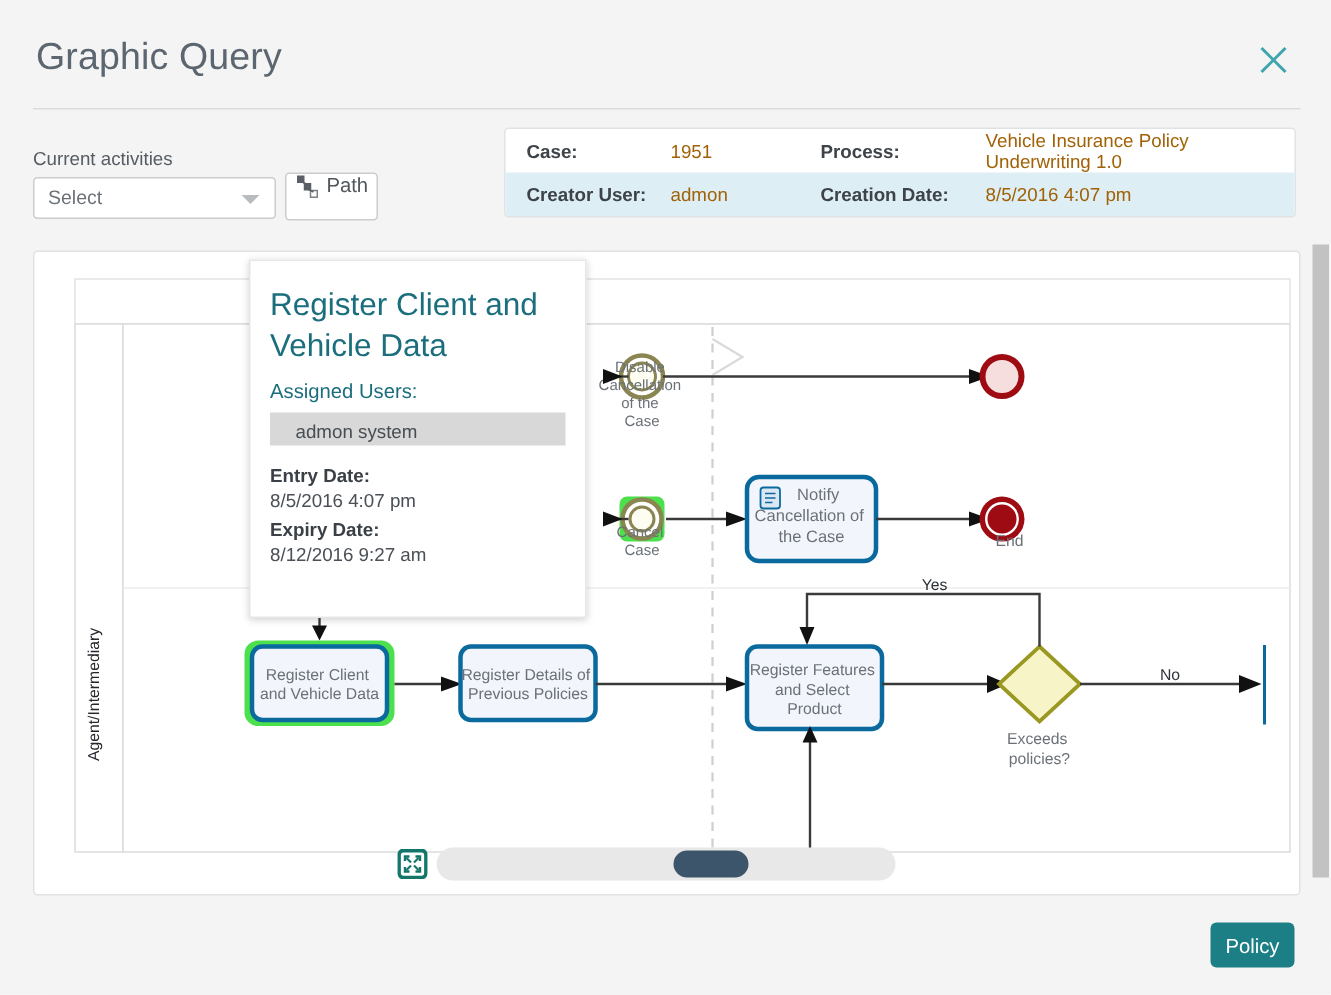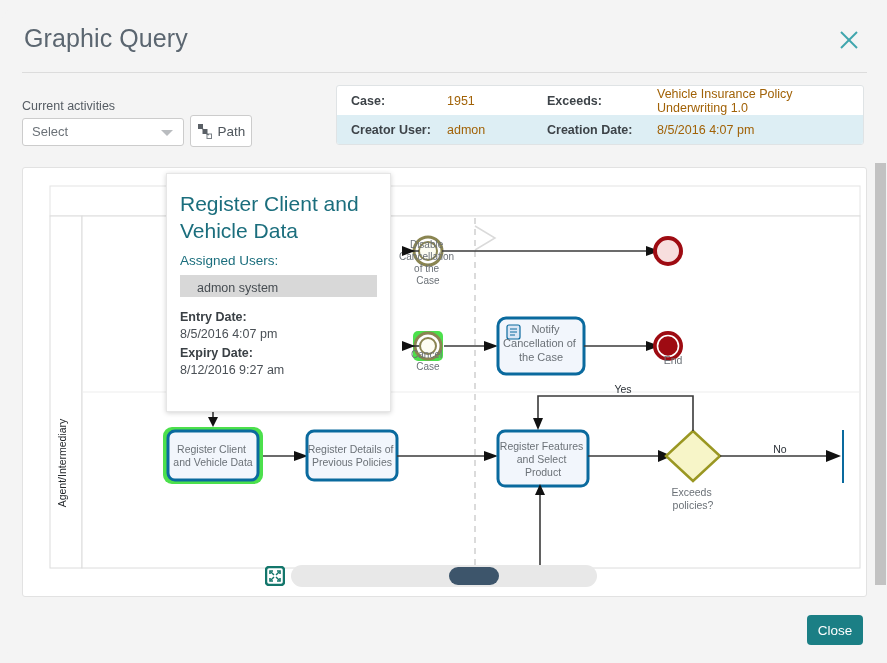--- a/index.html
+++ b/index.html
@@ -87,21 +87,21 @@
     left: 190px;
     top: 115px;
     width: 62px;
     height: 32px;
     background: #fff;
     border: 1px solid #ccc;
     border-radius: 3px;
     box-sizing: border-box;
     cursor: pointer;
     display: flex;
-    align-items: center;
+    align-items: flex-start;
     justify-content: center;
     gap: 4px;
   }
   .path-btn .lbl { font-size: 13.5px; color: #4f565c; }
 
   
   .case-table {
     position: absolute;
     left: 322px;
     top: 85px;
@@ -298,21 +298,21 @@
       <line x1="3.5" y1="5" x2="8" y2="7" stroke="#5a6066" stroke-width="1"></line>
       <line x1="8" y1="10" x2="12" y2="12" stroke="#5a6066" stroke-width="1"></line>
     </svg>
     <span class="lbl">Path</span>
   </div>
 
   <div class="case-table">
     <div class="case-row">
       <div class="k c-k1">Case:</div>
       <div class="v c-v1">1951</div>
-      <div class="k c-k2">Exceeds:</div>
+      <div class="k c-k2">Process:</div>
       <div class="v c-v2">Vehicle Insurance Policy Underwriting 1.0</div>
     </div>
     <div class="case-row alt">
       <div class="k c-k1">Creator User:</div>
       <div class="v c-v1">admon</div>
       <div class="k c-k2">Creation Date:</div>
       <div class="v c-v2">8/5/2016 4:07 pm</div>
     </div>
   </div>
 
@@ -480,15 +480,15 @@
     <div class="tip-k">Entry Date:</div>
     <div class="tip-v">8/5/2016 4:07 pm</div>
     <div class="tip-k">Expiry Date:</div>
     <div class="tip-v">8/12/2016 9:27 am</div>
   </div>
 
   <div class="modal-vscroll">
     <div class="thumb"></div>
   </div>
 
-  <button class="footer-close">Close</button>
+  <button class="footer-close">Policy</button>
 
 </div>
 
 </body></html>

